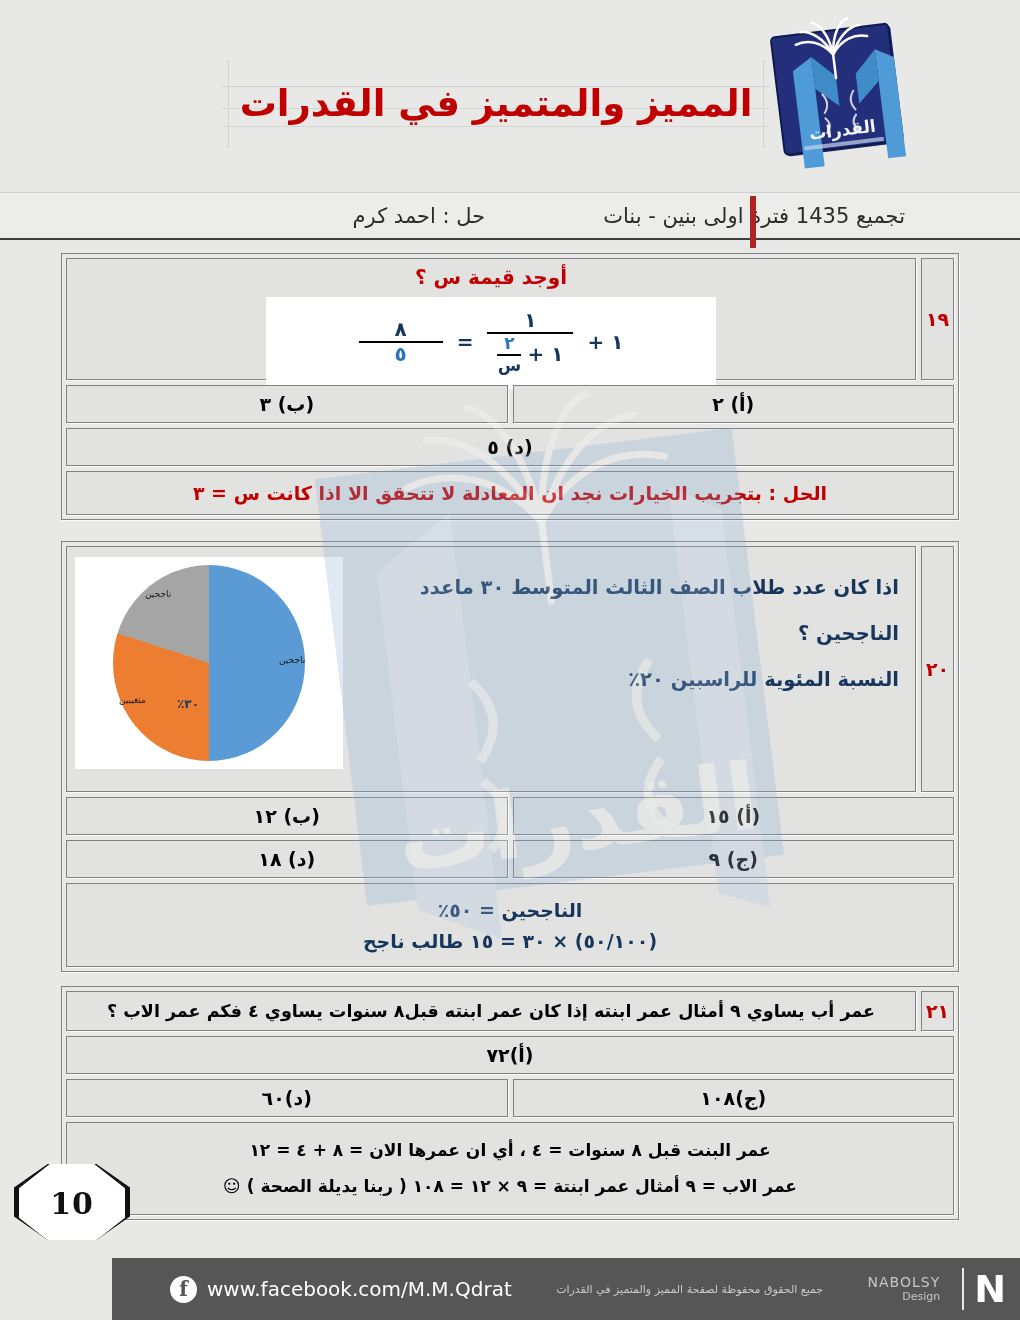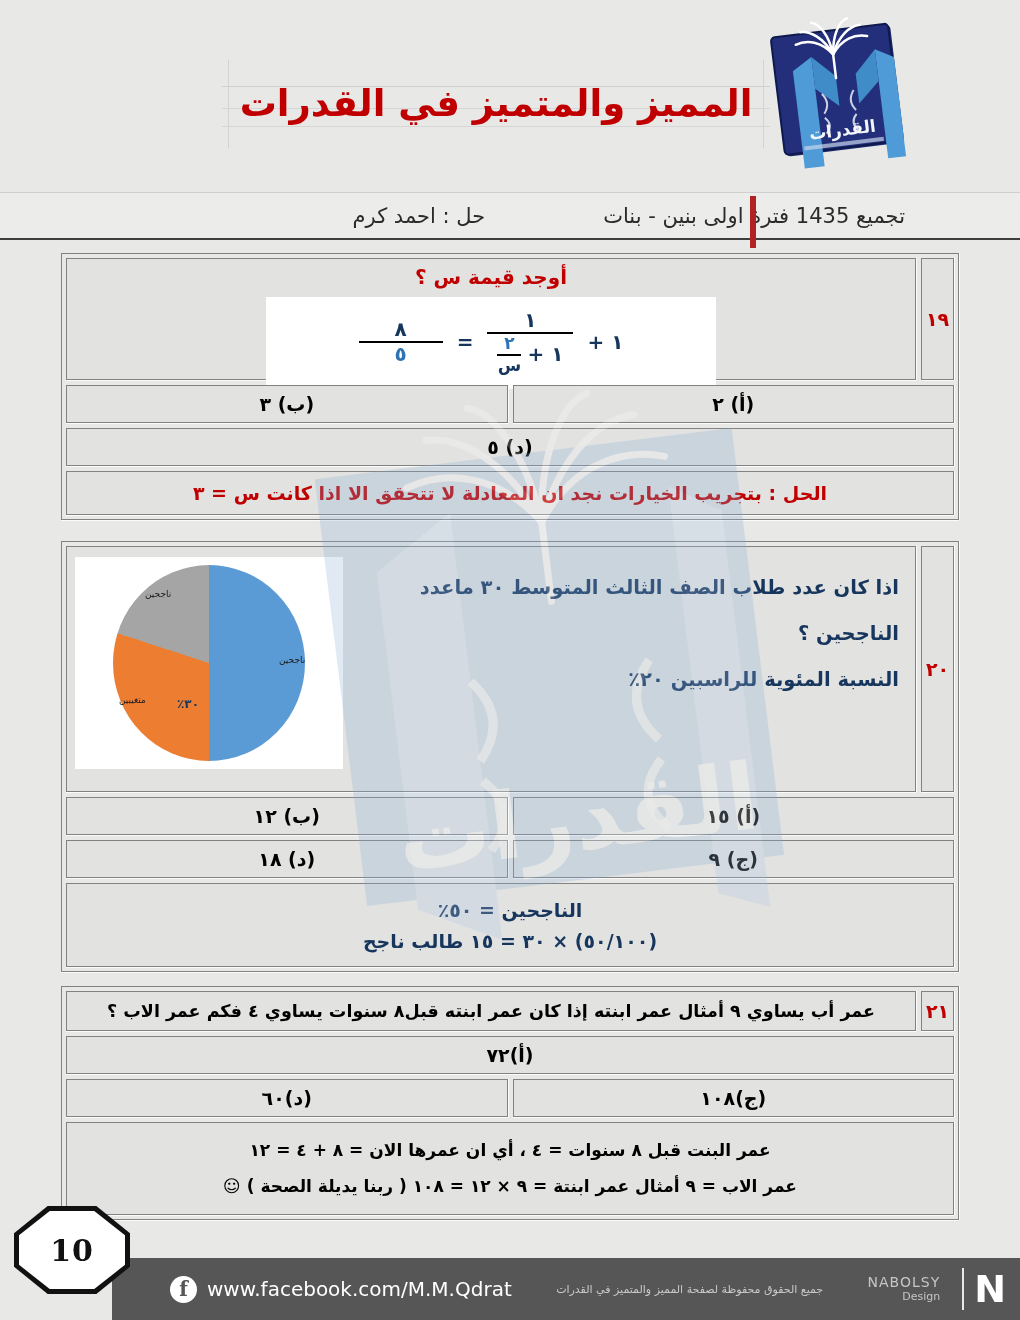--- a/index.html
+++ b/index.html
@@ -92,23 +92,23 @@
   .pie-pct{position:absolute;left:102px;top:140px;font-size:12px;font-weight:bold;color:#17365d;}
   .q20-sol{height:84px;color:#17365d;font-size:19px;gap:9px;}
   
   .q21-q{flex:1;height:40px;display:flex;align-items:center;justify-content:center;
          font-weight:bold;font-size:17.5px;color:#000;padding:0 6px;}
   .q21-sol{padding:10px 8px;color:#000;font-size:17px;line-height:2.1;}
   
   .watermark{position:absolute;left:270px;top:372px;z-index:4;opacity:.26;pointer-events:none;}
   
   .pagenum{
-    position:absolute;left:14px;top:1206px;width:116px;height:88px;z-index:6;
+    position:absolute;left:14px;top:1164px;width:116px;height:76px;z-index:6;
     clip-path:polygon(29% 0,71% 0,100% 31%,100% 69%,71% 100%,29% 100%,0 69%,0 31%);
-    background:#111;display:flex;align-items:center;justify-content:center;
+    background:#111;display:flex;justify-content:center;
   }
   .pagenum-inner{
     width:106px;height:78px;
     clip-path:polygon(29% 0,71% 0,100% 31%,100% 69%,71% 100%,29% 100%,0 69%,0 31%);
     background:#fff;display:flex;align-items:center;justify-content:center;
     font-family:"DejaVu Serif","Liberation Serif",serif;
     font-size:30px;font-weight:bold;color:#111;letter-spacing:1px;
   }
   .footbar{
     position:absolute;left:112px;right:0;bottom:0;height:62px;background:#565656;

